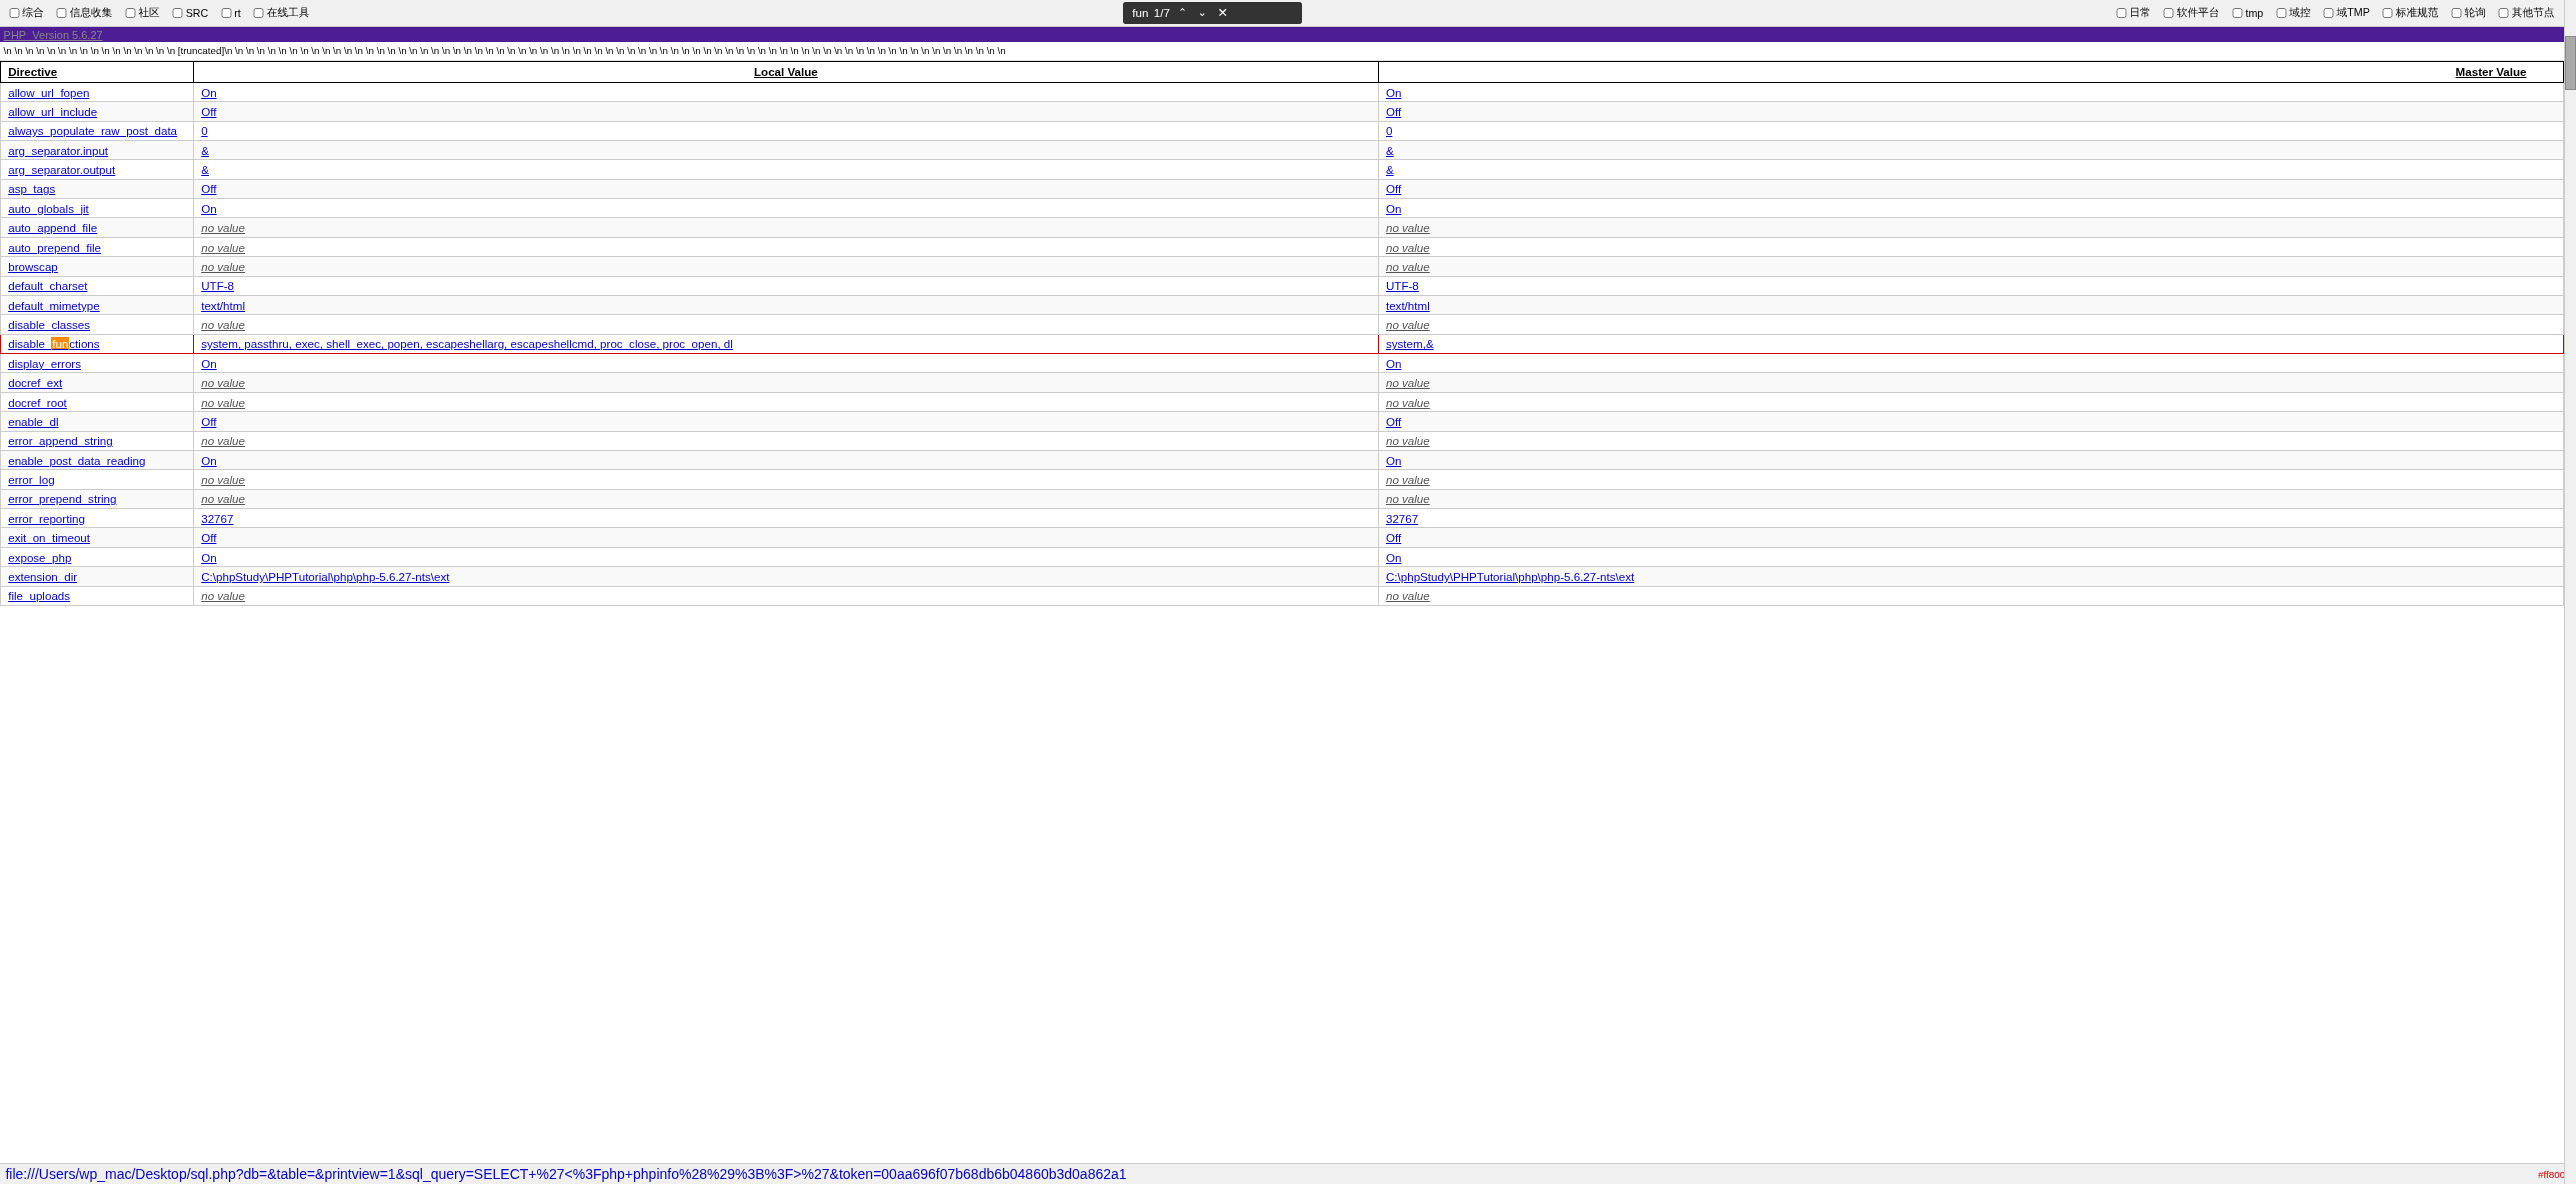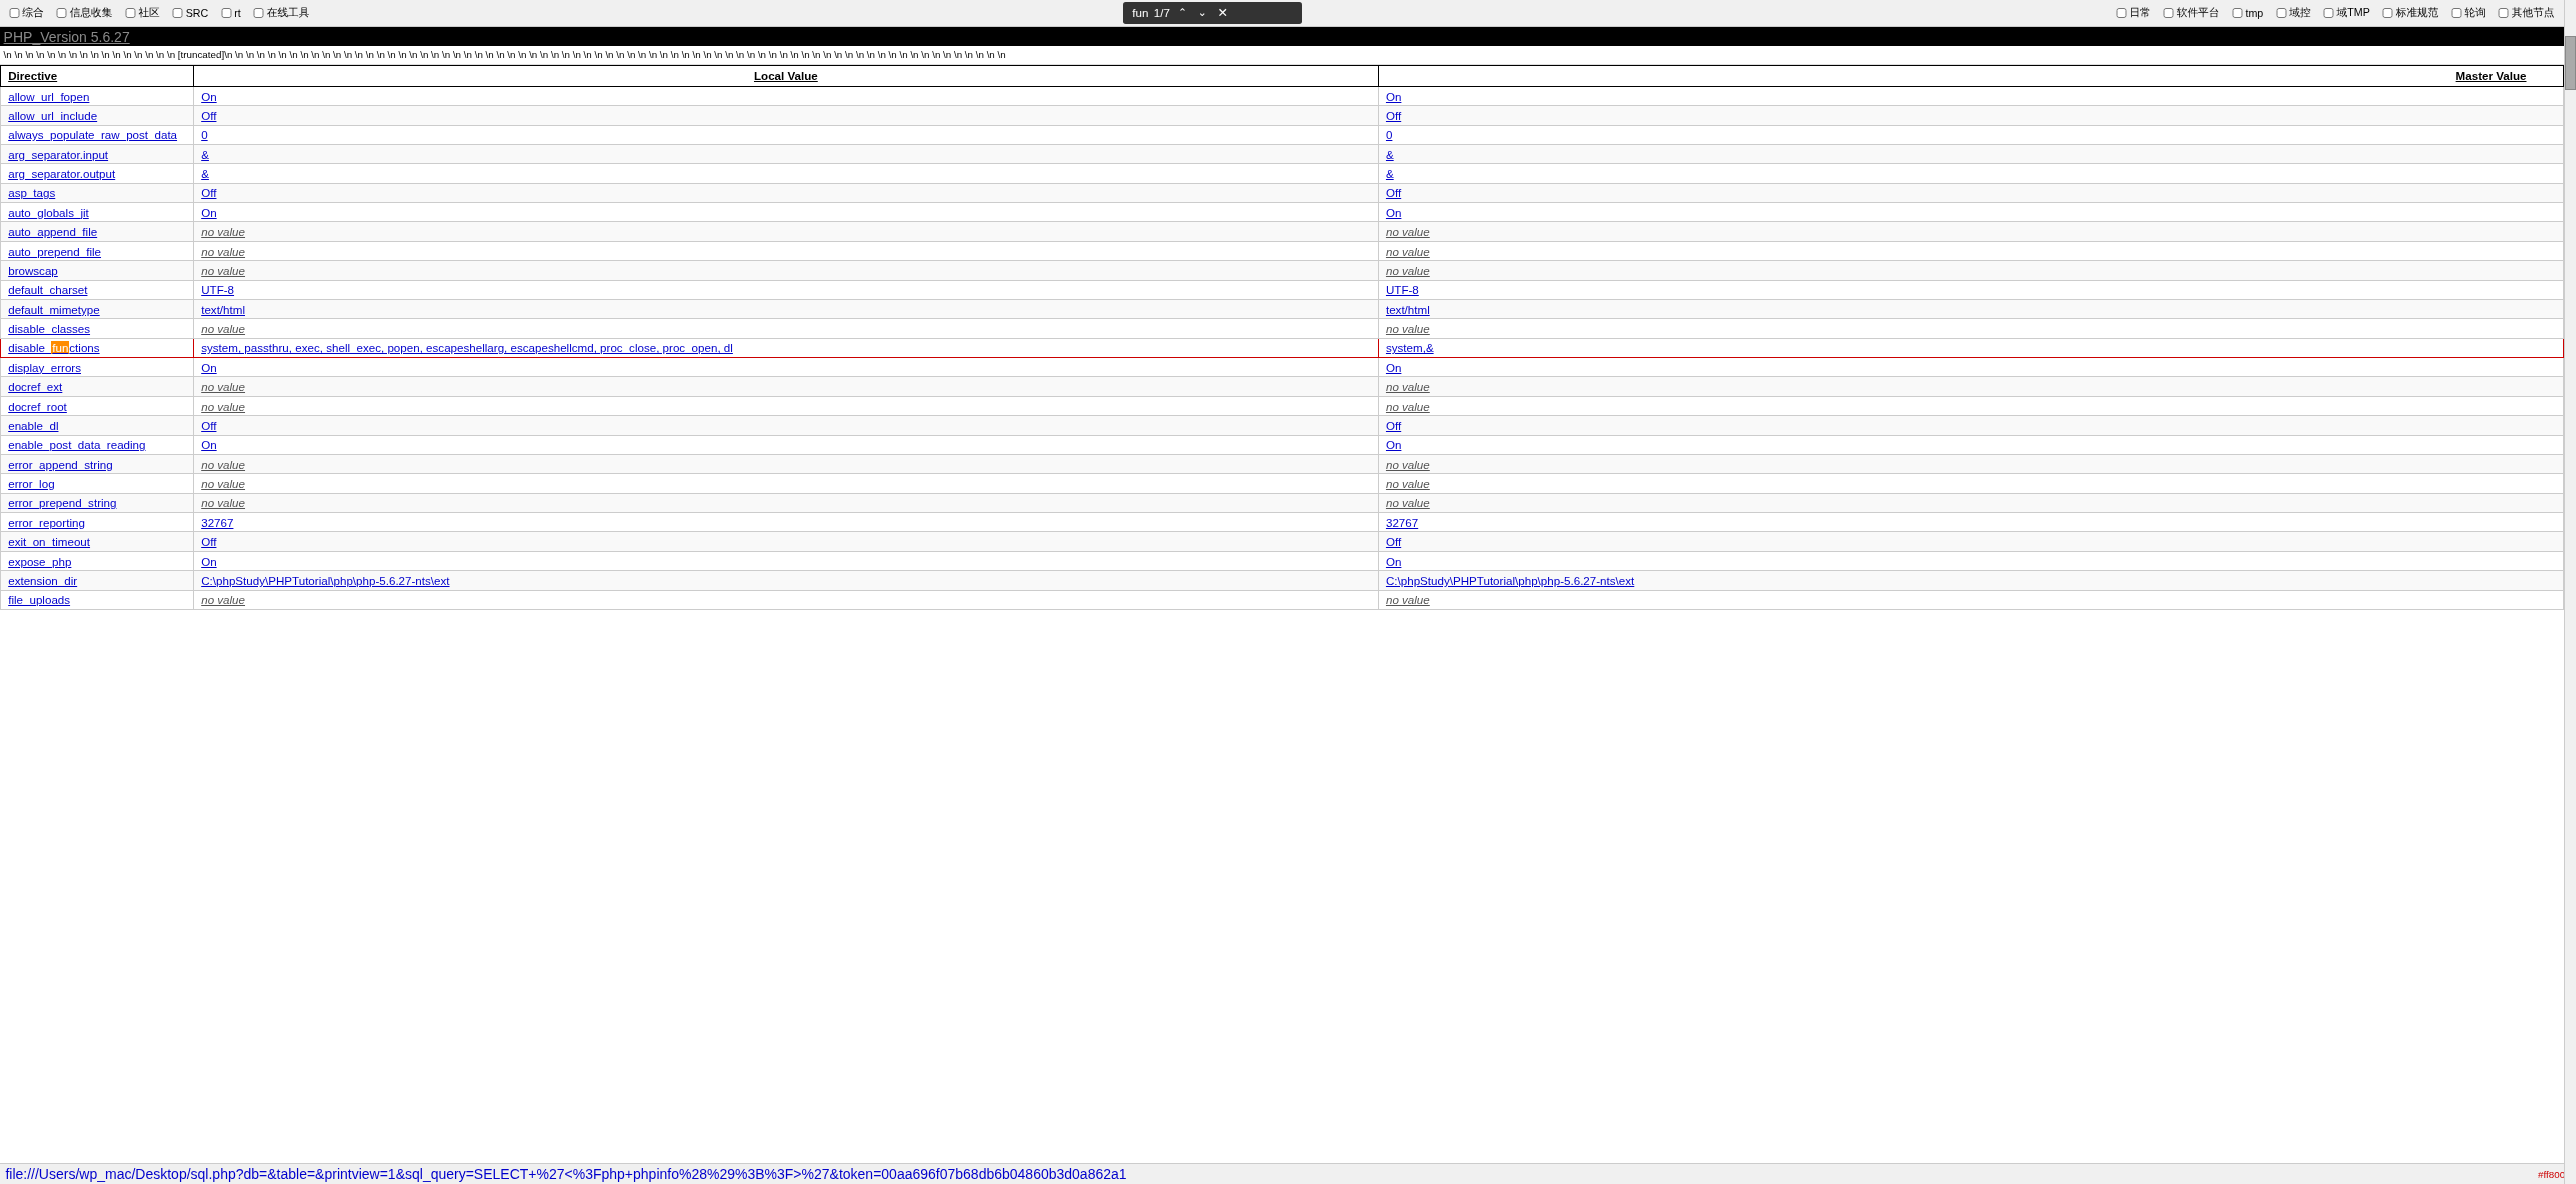--- a/index.html
+++ b/index.html
@@ -196,23 +196,23 @@
       height: 54px;
       cursor: pointer;
     }
 
     .container {
       margin-right: 12.5px;
       margin-bottom: 18px;
     }
 
     .php-version-row {
-      font-size: 14px;
+      font-size: 11px;
       padding: 1.8px 3.6px;
-      background: #000000;
+      background: #4c1d95;
       color: #888;
       text-decoration: underline;
     }
   </style>
 </head>
 <body>
 
 <div class="container">
 
   <div class="nav-bar">
@@ -384,28 +384,28 @@
           <td class="col-directive"><a href="#" class="uval">docref_root</a></td>
           <td class="col-local"><span class="no-value"><em>no value</em></span></td>
           <td class="col-master"><span class="no-value"><em>no value</em></span></td>
         </tr>
         <tr>
           <td class="col-directive"><a href="#" class="uval">enable_dl</a></td>
           <td class="col-local"><span class="uval">Off</span></td>
           <td class="col-master"><span class="uval">Off</span></td>
         </tr>
         <tr>
+          <td class="col-directive"><a href="#" class="uval">error_append_string</a></td>
+          <td class="col-local"><span class="no-value"><em>no value</em></span></td>
+          <td class="col-master"><span class="no-value"><em>no value</em></span></td>
+        </tr>
+        <tr>
           <td class="col-directive"><a href="#" class="uval">enable_post_data_reading</a></td>
           <td class="col-local"><span class="uval">On</span></td>
           <td class="col-master"><span class="uval">On</span></td>
-        </tr>
-        <tr>
-          <td class="col-directive"><a href="#" class="uval">error_append_string</a></td>
-          <td class="col-local"><span class="no-value"><em>no value</em></span></td>
-          <td class="col-master"><span class="no-value"><em>no value</em></span></td>
         </tr>
         <tr>
           <td class="col-directive"><a href="#" class="uval">error_log</a></td>
           <td class="col-local"><span class="no-value"><em>no value</em></span></td>
           <td class="col-master"><span class="no-value"><em>no value</em></span></td>
         </tr>
         <tr>
           <td class="col-directive"><a href="#" class="uval">error_prepend_string</a></td>
           <td class="col-local"><span class="no-value"><em>no value</em></span></td>
           <td class="col-master"><span class="no-value"><em>no value</em></span></td>

